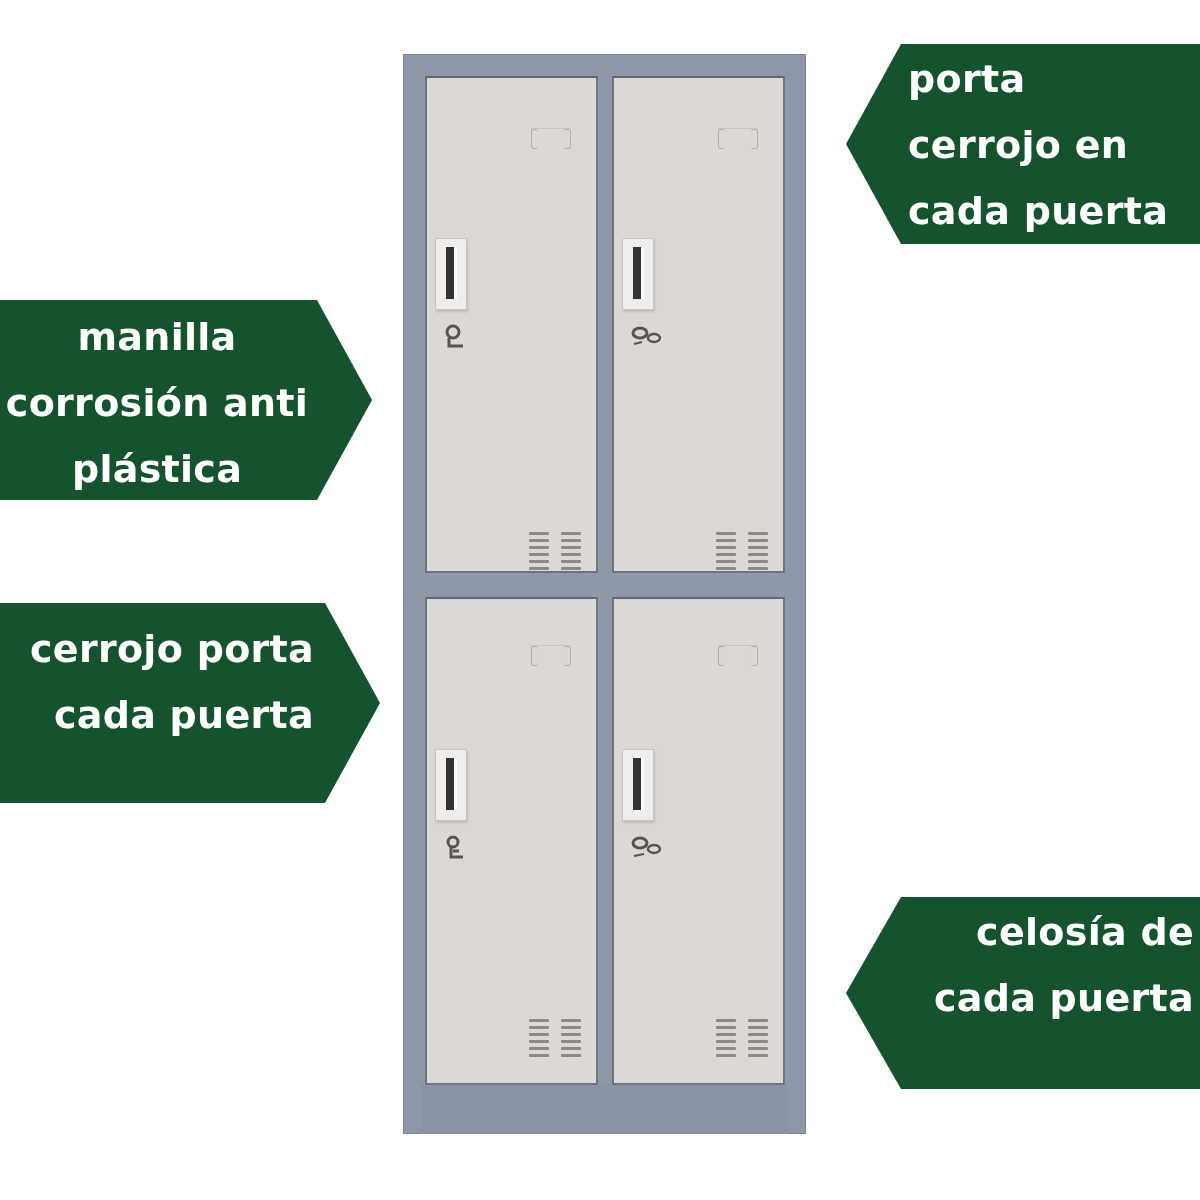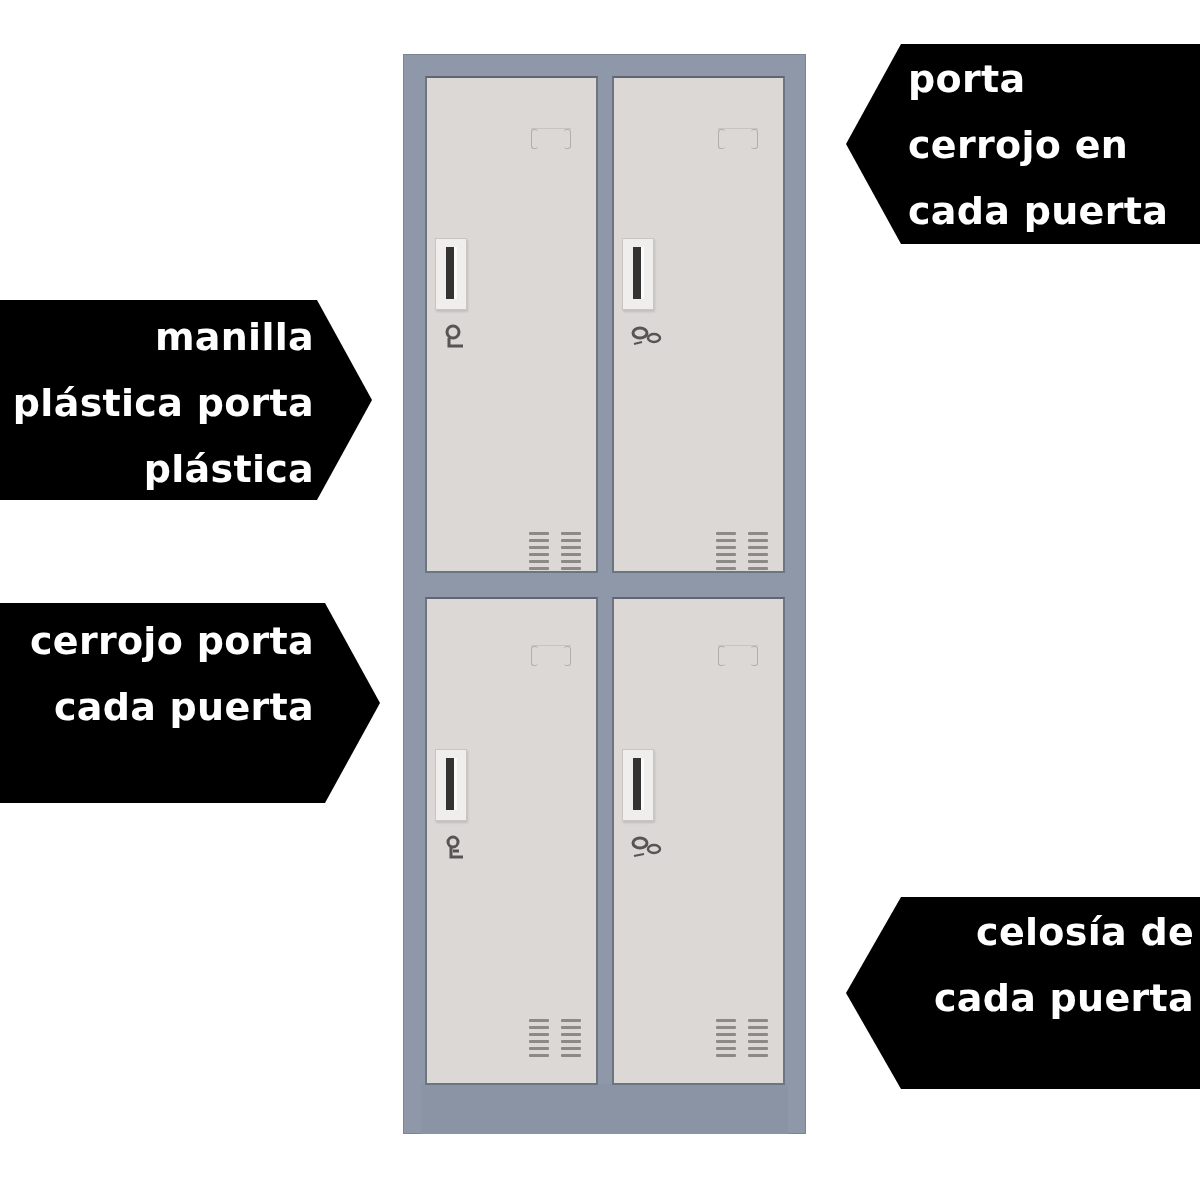--- a/index.html
+++ b/index.html
@@ -1,18 +1,18 @@
 <!DOCTYPE html>
 <html><head>
 <meta charset="utf-8">
 <style>
   html, body { margin:0; padding:0; }
   body { width:1200px; height:1200px; background:#ffffff; position:relative; overflow:hidden;
          font-family:"DejaVu Sans", "Liberation Sans", sans-serif; }
-  .label { position:absolute; background:#000000; color:#fff; font-weight:bold;
+  .label { position:absolute; background:#14532d; color:#fff; font-weight:bold;
            font-size:38px; line-height:66px; box-sizing:border-box; }
   .label .line { display:block; white-space:nowrap; letter-spacing:0.3px; }
   .arrow-right { clip-path: polygon(0 0, calc(100% - 55px) 0, 100% 50%, calc(100% - 55px) 100%, 0 100%); text-align:right; }
   .arrow-left  { clip-path: polygon(55px 0, 100% 0, 100% 100%, 55px 100%, 0 50%); text-align:left; }
 
   .locker { position:absolute; left:403px; top:54px; width:403px; height:1080px; background:#8e98a8;
             box-shadow: inset 0 0 0 1px #7b8595; }
   .locker .base { position:absolute; left:18px; right:18px; bottom:0; height:50px; background:#8a94a4; }
   .door { position:absolute; background:#dcd8d5; border:2px solid #6e7482; box-sizing:border-box; border-top-color:#5f6574; }
   .d1 { left:22px; top:22px; width:173px; height:497px; }
@@ -29,27 +29,27 @@
   .handle .slot { position:absolute; left:10px; top:8px; width:8px; height:52px; background:#333; border-right:3px solid #fafafa; }
 
   .lock { position:absolute; width:24px; height:26px; }
   .vent { position:absolute; width:52px; height:38px; display:flex; justify-content:space-between; }
   .vent .col { width:20px; display:flex; flex-direction:column; justify-content:space-between; }
   .vent .col i { display:block; height:3px; background:#8d8986; border-radius:1px; }
 </style>
 </head>
 <body>
 
-<div class="label arrow-right" style="left:0; top:300px; width:372px; height:200px; padding:4px 58px 0 0;">
+<div class="label arrow-right" style="left:0; top:300px; width:372px; height:200px; padding:4px 58px 0 0;text-align:center;">
   <span class="line">manilla</span>
-  <span class="line">plástica porta</span>
+  <span class="line">corrosión anti</span>
   <span class="line">plástica</span>
 </div>
 
-<div class="label arrow-right" style="left:0; top:603px; width:380px; height:200px; padding:5px 66px 0 0;">
+<div class="label arrow-right" style="left:0; top:603px; width:380px; height:200px; padding:13px 66px 0 0;">
   <span class="line">cerrojo porta</span>
   <span class="line">cada puerta</span>
 </div>
 
 <div class="label arrow-left" style="left:846px; top:44px; width:354px; height:200px; padding:2px 0 0 62px;">
   <span class="line">porta</span>
   <span class="line">cerrojo en</span>
   <span class="line">cada puerta</span>
 </div>
 

